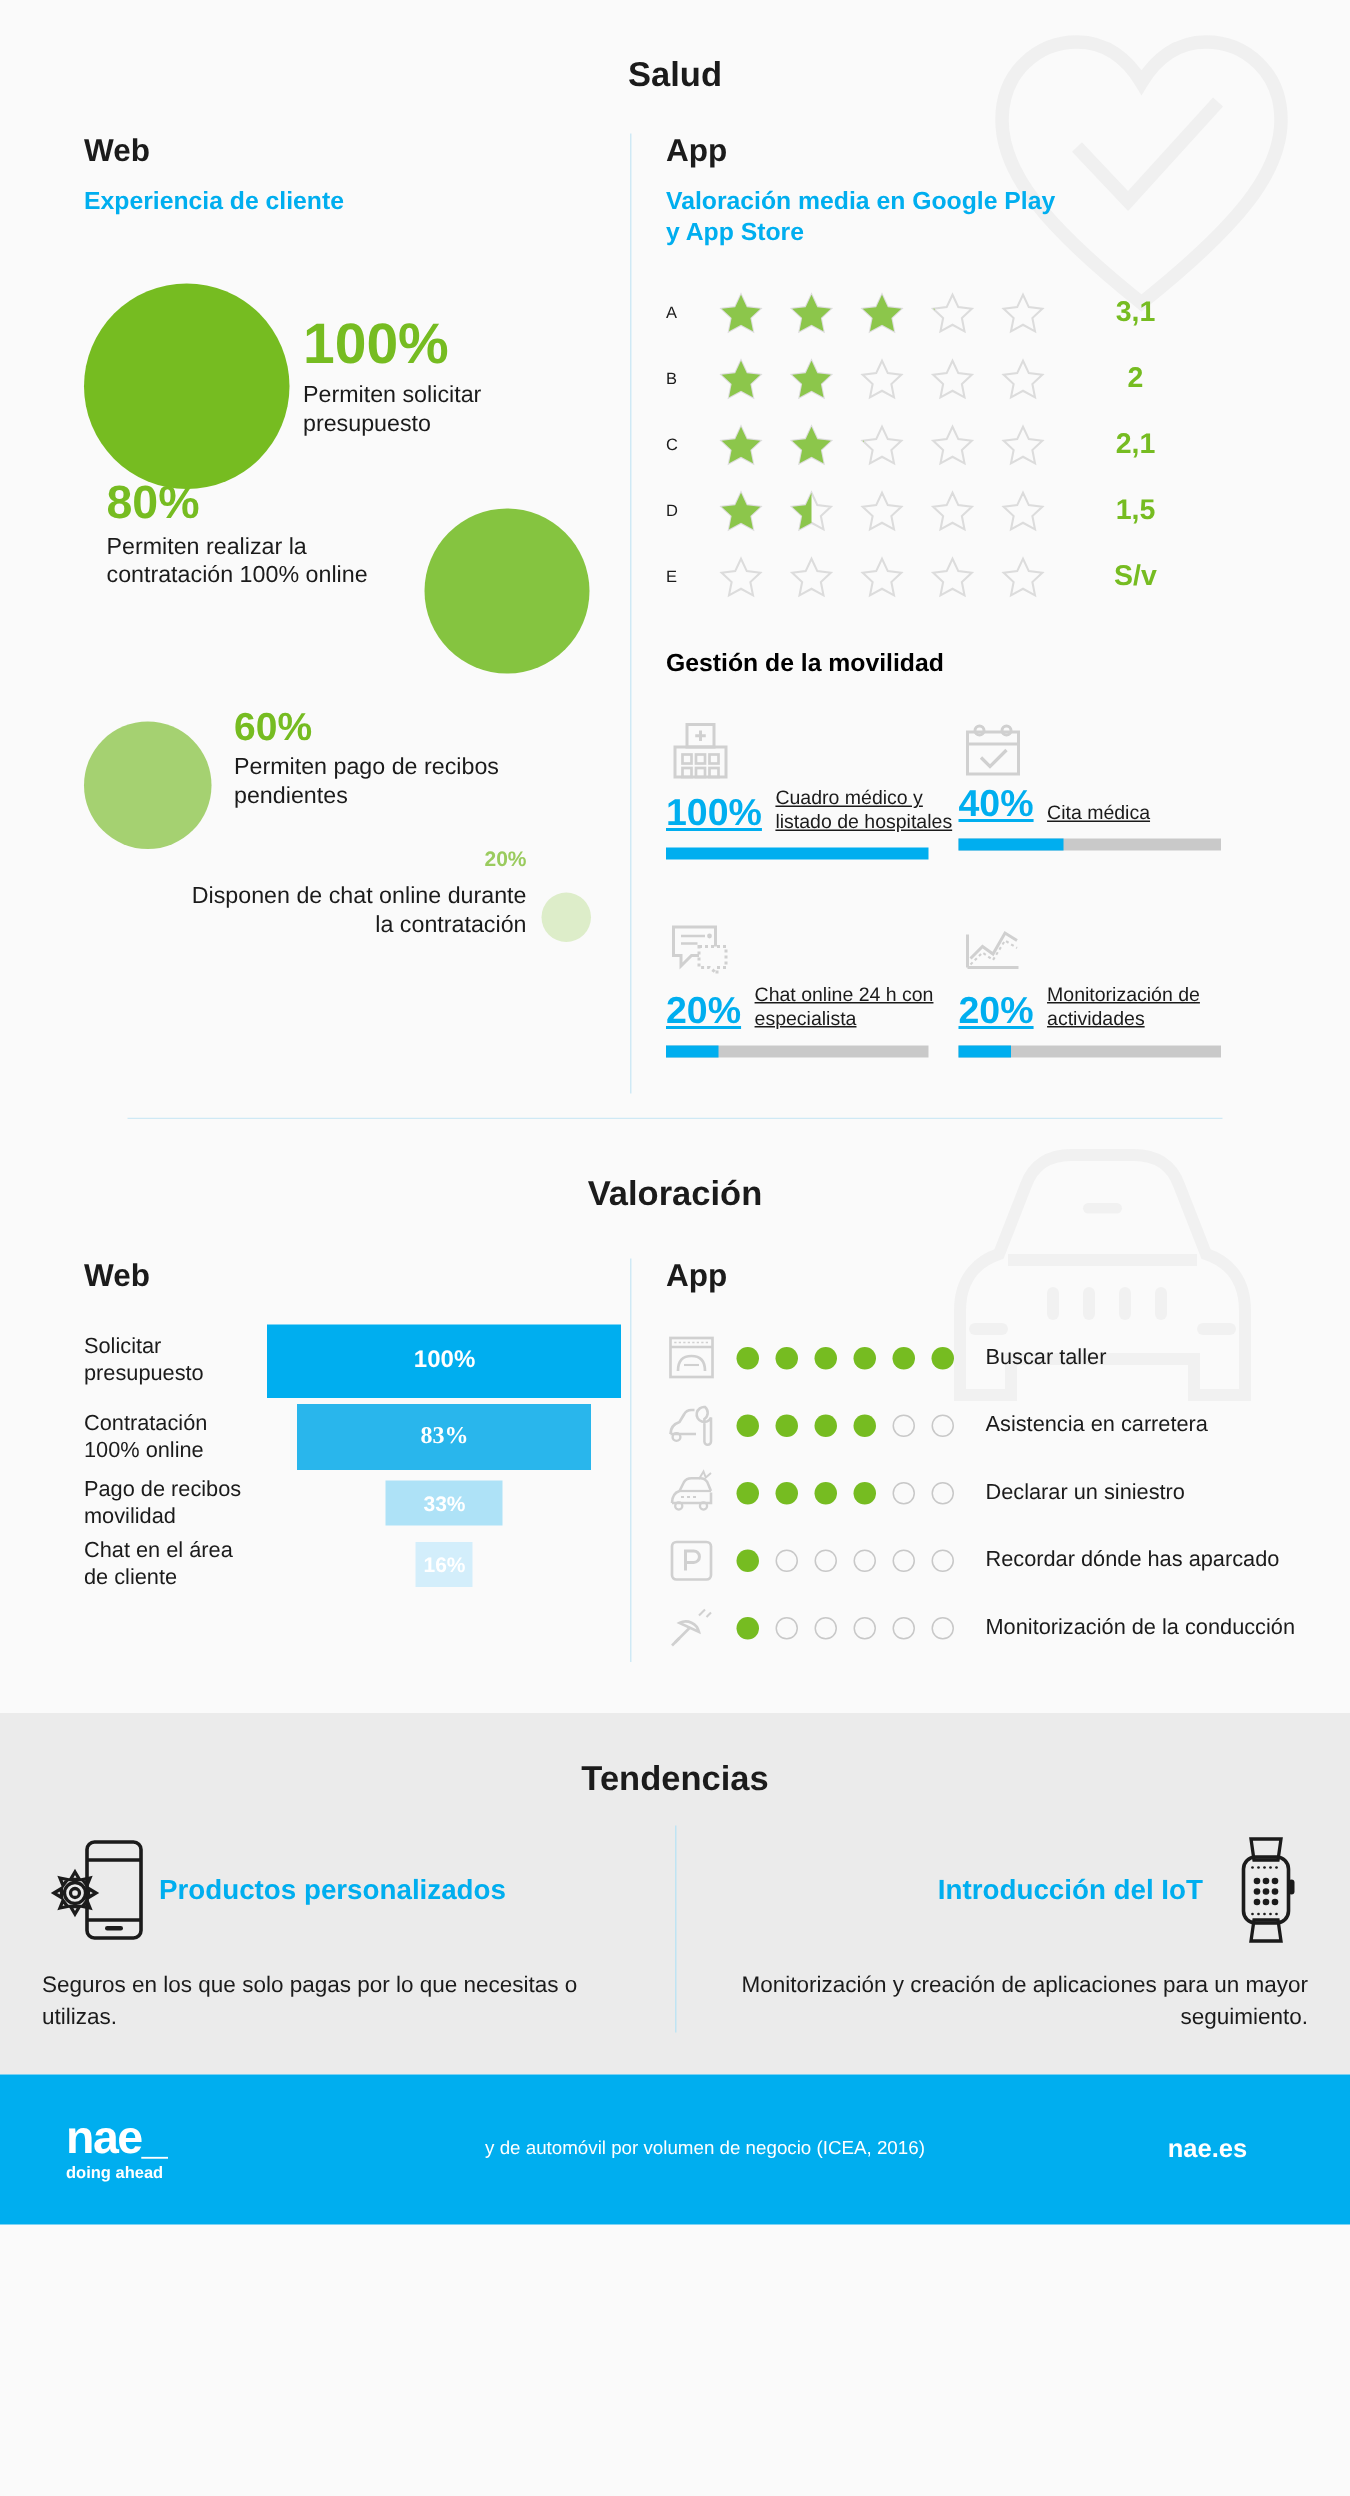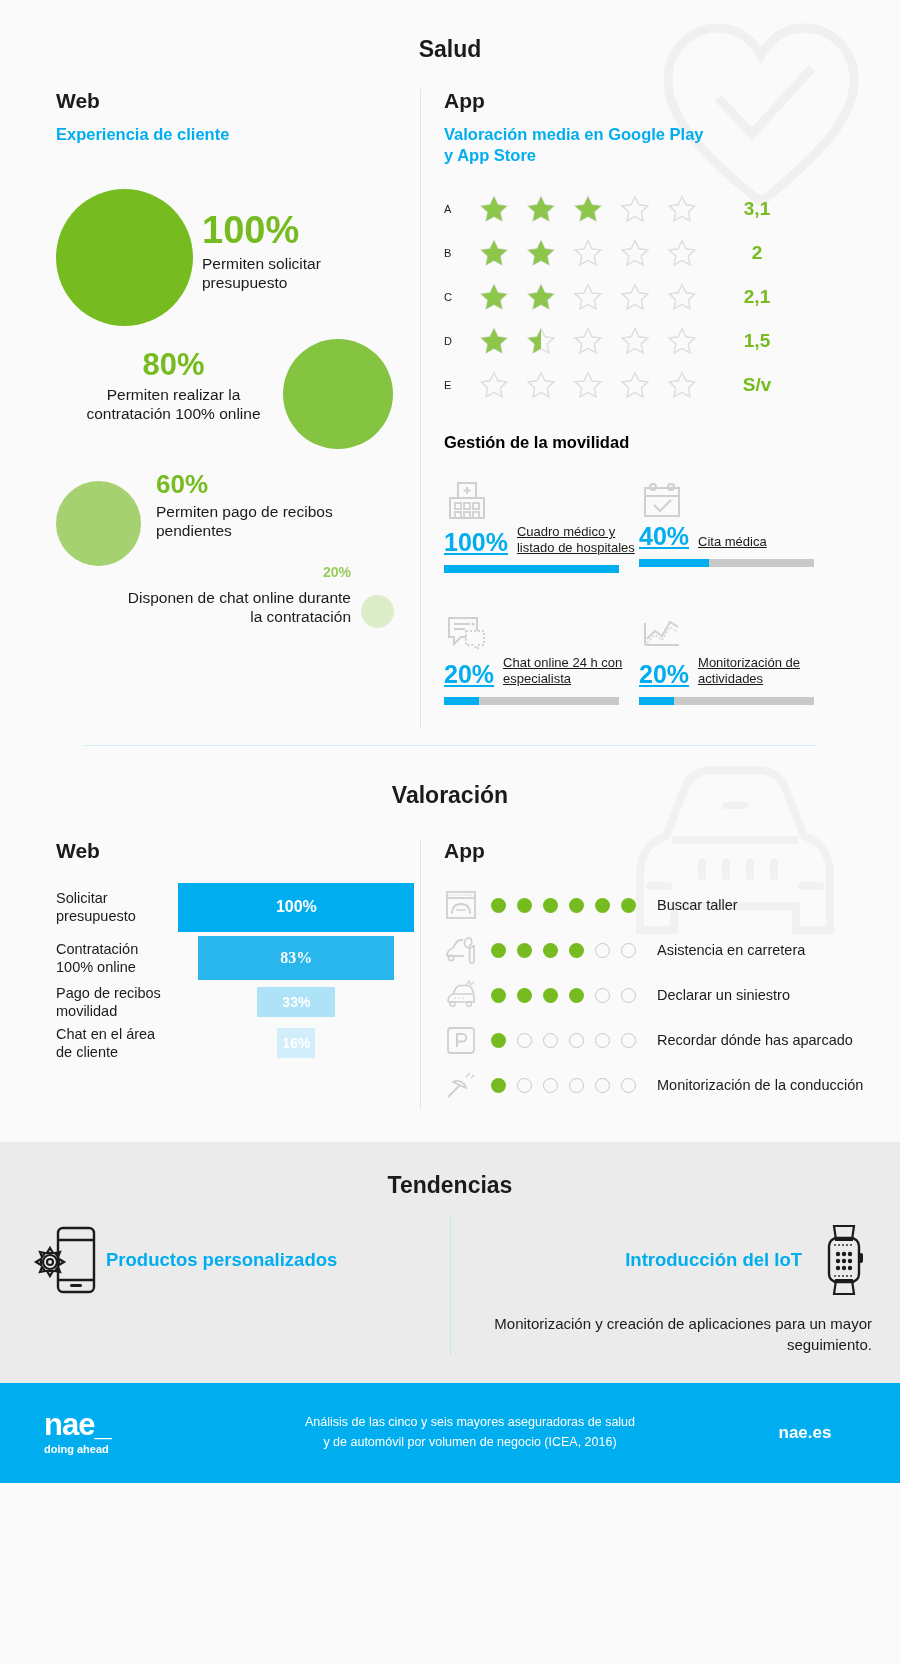--- a/index.html
+++ b/index.html
@@ -149,21 +149,21 @@
 
         <div class="bubbles">
 
           <div class="bub" style="left:0px; top:30px; width:137px; height:137px; background:#76BC21;"></div>
           <div class="bub-lbl" style="left:146px; top:52px; width:190px;">
             <div class="bub-pct" style="font-size:38px;color:#76BC21;">100%</div>
             <div class="bub-txt" style="max-width:160px;">Permiten solicitar presupuesto</div>
           </div>
 
           <div class="bub" style="left:227px; top:180px; width:110px; height:110px; background:#85C440;"></div>
-          <div class="bub-lbl" style="left:15px; top:190px; width:205px; text-align:center;">
+          <div class="bub-lbl" style="left:15px; top:160px; width:205px; text-align:left;">
             <div class="bub-pct" style="font-size:31px;color:#76BC21;">80%</div>
             <div class="bub-txt">Permiten realizar la contratación 100% online</div>
           </div>
 
           <div class="bub" style="left:0px; top:322px; width:85px; height:85px; background:#A5D171;"></div>
           <div class="bub-lbl" style="left:100px; top:312px; width:200px;">
             <div class="bub-pct" style="font-size:26px;color:#76BC21;">60%</div>
             <div class="bub-txt">Permiten pago de recibos pendientes</div>
           </div>
 
@@ -724,20 +724,21 @@
               <path d="M8 40 L13 37 L13 43 Z"></path>
               <path d="M36 40 L31 37 L31 43 Z"></path>
               <path d="M12 30 L17 31 L14 35 Z"></path>
               <path d="M32 50 L27 49 L30 45 Z"></path>
               <path d="M32 30 L27 31 L30 35 Z"></path>
               <path d="M12 50 L17 49 L14 45 Z"></path>
             </g>
           </svg>
           <div class="trend-name">Productos personalizados</div>
         </div>
+        <div class="trend-desc">Seguros en los que solo pagas por lo que necesitas o utilizas.</div>
       </div>
 
       <div class="trend-col right">
         <div class="trend-head rt">
           <div class="trend-name">Introducción del IoT</div>
           <svg width="56" height="80" viewBox="0 0 56 80" style="margin-left:14px;">
             <path d="M18 6 L38 6 L36 20 L20 20 Z" fill="none" stroke="#1b1b1b" stroke-width="2.2"></path>
             <path d="M20 60 L36 60 L38 74 L18 74 Z" fill="none" stroke="#1b1b1b" stroke-width="2.2"></path>
             <rect x="13" y="18" width="30" height="44" rx="8" fill="none" stroke="#1b1b1b" stroke-width="2.4"></rect>
             <rect x="43" y="33" width="4" height="10" rx="2" fill="#1b1b1b"></rect>
@@ -770,19 +771,18 @@
       </div>
     </div>
   </div>
 
   <div class="footer">
     <div class="logo-wrap">
       <div class="logo-main">nae_</div>
       <div class="logo-sub">doing ahead</div>
     </div>
     <div class="foot-txt">
-      <div>Análisis de las cinco y seis mayores aseguradoras de salud</div>
       <div>y de automóvil por volumen de negocio (ICEA, 2016)</div>
     </div>
     <div class="foot-url">nae.es</div>
   </div>
 
 </div>
 
 </body></html>

